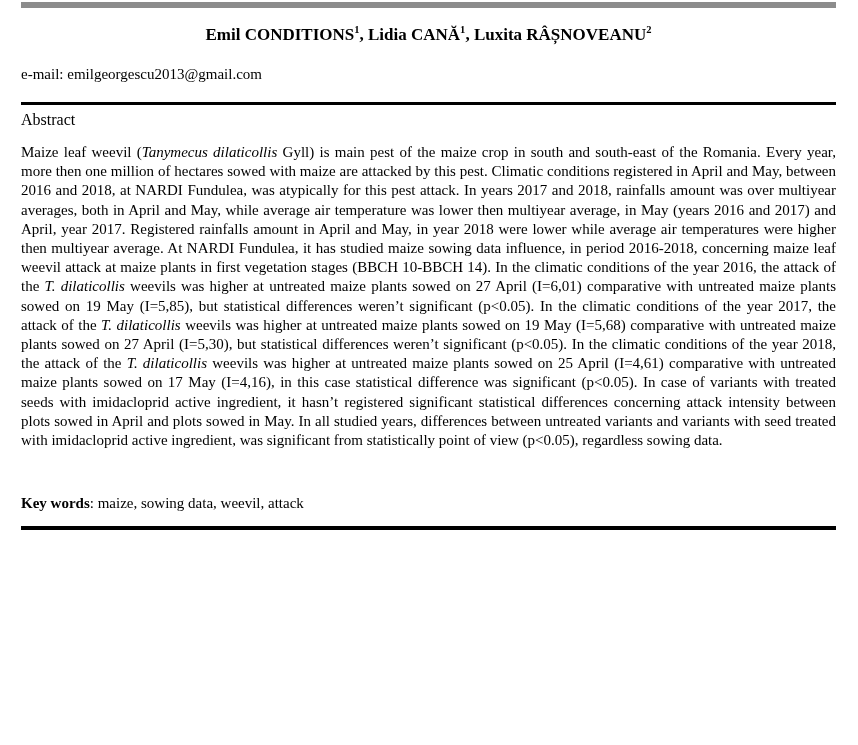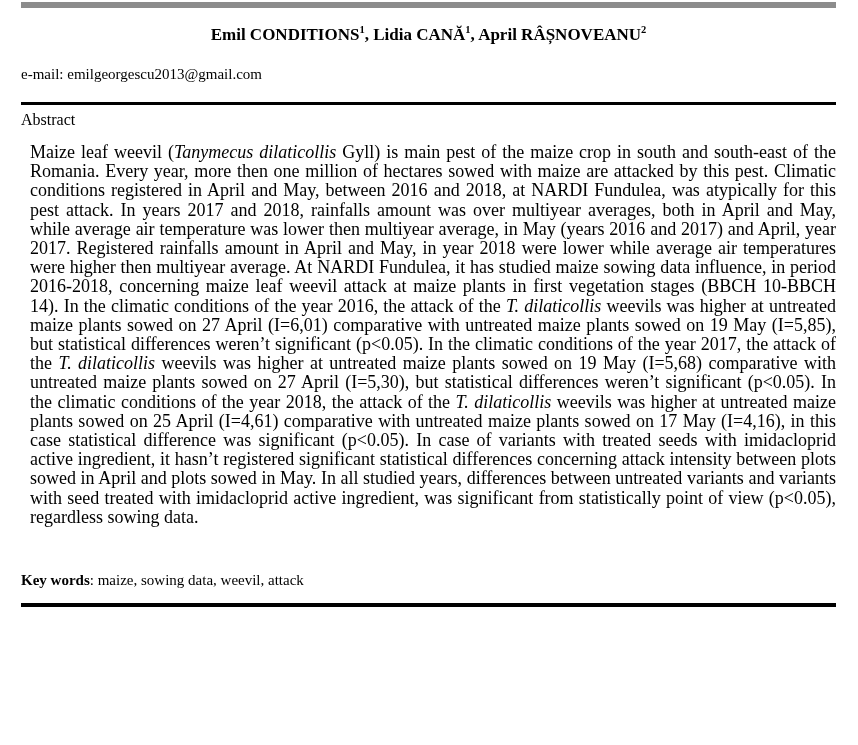--- a/index.html
+++ b/index.html
@@ -58,24 +58,23 @@
     background: #000000;
   }
   .abstract-heading {
     margin-top: 5px;
     font-weight: normal;
     font-size: 16px;
     line-height: 20px;
   }
   .abstract-body {
     margin-top: 13px;
-    font-size: 18px;
+    font-size: 15px;
     line-height: 19.2px;
     text-align: justify;
-    margin-left: 9px;
   }
   .keywords-line {
     margin-top: 44px;
     font-size: 15px;
     line-height: 19px;
   }
   .footer-rule {
     margin-top: 13px;
     height: 4px;
     background: #000000;
@@ -83,21 +82,21 @@
 </style>
 </head>
 <body>
 
 <div class="page">
 
 
   <div class="header-rule"></div>
 
 
-  <div class="authors-line"><span>Emil CONDITIONS</span><sup>1</sup><span>, Lidia CANĂ</span><sup>1</sup><span>, April RÂȘNOVEANU</span><sup>2</sup></div>
+  <div class="authors-line"><span>Emil CONDITIONS</span><sup>1</sup><span>, Lidia CANĂ</span><sup>1</sup><span>, Luxita RÂȘNOVEANU</span><sup>2</sup></div>
 
   <div class="email-line">e-mail: emilgeorgescu2013@gmail.com</div>
 
   <div class="abstract-rule"></div>
 
   <div class="abstract-heading">Abstract</div>
 
   <div class="abstract-body"><span>Maize leaf weevil (</span><span style="font-style: italic;">Tanymecus dilaticollis</span><span> Gyll) is main pest of the maize crop in south and south-east of the Romania. Every year, more then one million of hectares sowed with maize are attacked by this pest. Climatic conditions registered in April and May, between 2016 and 2018, at NARDI Fundulea, was atypically for this pest attack. In years 2017 and 2018, rainfalls amount was over multiyear averages, both in April and May, while average air temperature was lower then multiyear average, in May (years 2016 and 2017) and April, year 2017. Registered rainfalls amount in April and May, in year 2018 were lower while average air temperatures were higher then multiyear average. At NARDI Fundulea, it has studied maize sowing data influence, in period 2016-2018, concerning maize leaf weevil attack at maize plants in first vegetation stages (BBCH 10-BBCH 14). In the climatic conditions of the year 2016, the attack of the </span><span style="font-style: italic;">T. dilaticollis</span><span> weevils was higher at untreated maize plants sowed on 27 April (I=6,01) comparative with untreated maize plants sowed on 19 May (I=5,85), but statistical differences weren’t significant (p&lt;0.05). In the climatic conditions of the year 2017, the attack of the </span><span style="font-style: italic;">T. dilaticollis</span><span> weevils was higher at untreated maize plants sowed on 19 May (I=5,68) comparative with untreated maize plants sowed on 27 April (I=5,30), but statistical differences weren’t significant (p&lt;0.05). In the climatic conditions of the year 2018, the attack of the </span><span style="font-style: italic;">T. dilaticollis</span><span> weevils was higher at untreated maize plants sowed on 25 April (I=4,61) comparative with untreated maize plants sowed on 17 May (I=4,16), in this case statistical difference was significant (p&lt;0.05). In case of variants with treated seeds with imidacloprid active ingredient, it hasn’t registered significant statistical differences concerning attack intensity between plots sowed in April and plots sowed in May. In all studied years, differences between untreated variants and variants with seed treated with imidacloprid active ingredient, was significant from statistically point of view (p&lt;0.05), regardless sowing data.</span></div>
 
   <div class="keywords-line"><span style="font-weight: bold;">Key words</span><span>: maize, sowing data, weevil, attack</span></div>

